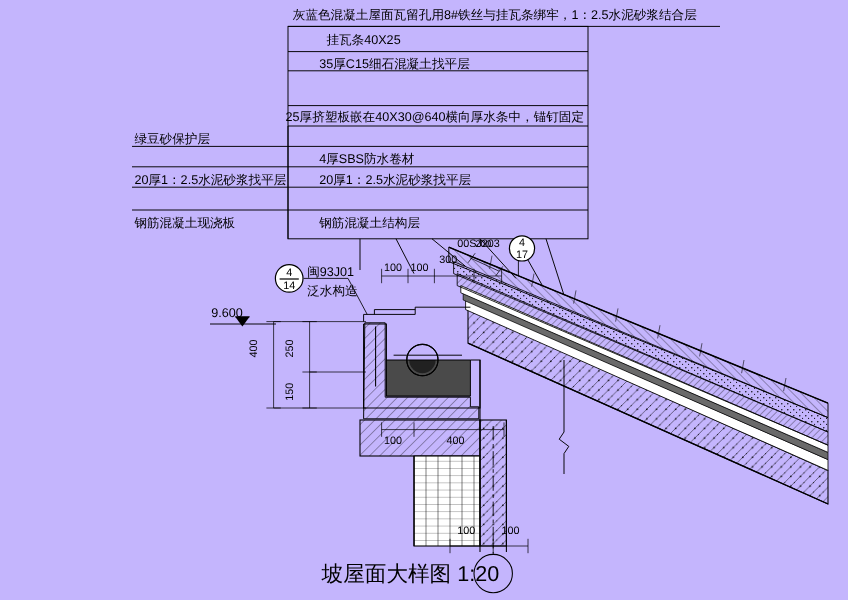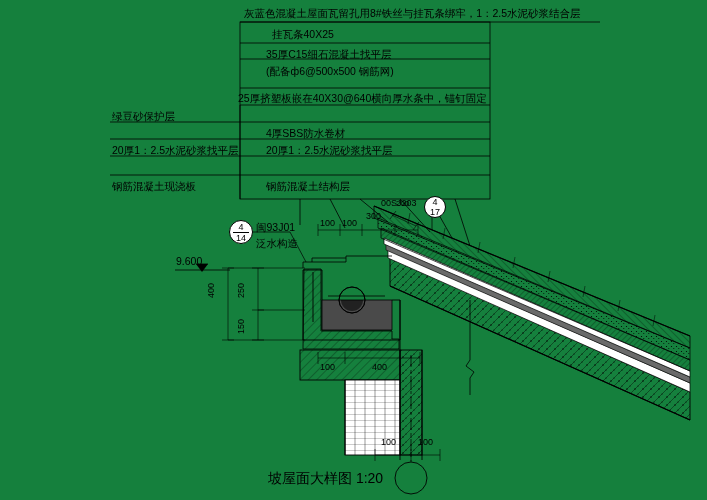--- a/index.html
+++ b/index.html
@@ -4,35 +4,35 @@
 <style>
   html, body {
     margin: 0;
     padding: 0;
     background: #ffffff;
   }
   #root {
     position: relative;
     width: 707px;
     height: 500px;
-    background: #15803d;
+    background: #c4b5fd;
     font-family: "Liberation Sans", sans-serif;
     color: #000000;
     overflow: hidden;
   }
   .txt {
     position: absolute;
     font-size: 10.5px;
     line-height: 13px;
     white-space: nowrap;
     color: #000;
   }
   .txt.sm { font-size: 9px; line-height: 11px; }
   .txt.xs { font-size: 8px; line-height: 10px; }
-  .txt.title { font-size: 14px; text-align: right; }
+  .txt.title { font-size: 18px; text-align: right; }
   svg { position: absolute; left: 0; top: 0; }
   .bubble {
     position: absolute;
     border: 1px solid #000;
     border-radius: 50%;
     box-sizing: border-box;
     display: flex;
     flex-direction: column;
     align-items: center;
     justify-content: center;
@@ -244,21 +244,20 @@
 
     <g stroke="#000" stroke-width="0.7" fill="none">
       <line x1="432" y1="216" x2="432" y2="230"></line>
     </g>
   </svg>
 
   <div class="txt" style="left:244px; top:7px;">灰蓝色混凝土屋面瓦留孔用8#铁丝与挂瓦条绑牢，1：2.5水泥砂浆结合层</div>
 
   <div class="txt" style="left:272px; top:28px;">挂瓦条40X25</div>
   <div class="txt" style="left:266px; top:48px;">35厚C15细石混凝土找平层</div>
-  <div class="txt" style="left:266px; top:65px;">(配备ф6@500x500  钢筋网)</div>
   <div class="txt" style="left:238px; top:92px;">25厚挤塑板嵌在40X30@640横向厚水条中，锚钉固定</div>
   <div class="txt" style="left:266px; top:127px;">4厚SBS防水卷材</div>
   <div class="txt" style="left:266px; top:144px;">20厚1：2.5水泥砂浆找平层</div>
   <div class="txt" style="left:266px; top:180px;">钢筋混凝土结构层</div>
 
   <div class="txt" style="left:112px; top:110px;">绿豆砂保护层</div>
   <div class="txt" style="left:112px; top:144px;">20厚1：2.5水泥砂浆找平层</div>
   <div class="txt" style="left:112px; top:180px;">钢筋混凝土现浇板</div>
 
   <div class="bubble" style="left:229px; top:220px; width:24px; height:24px;">

